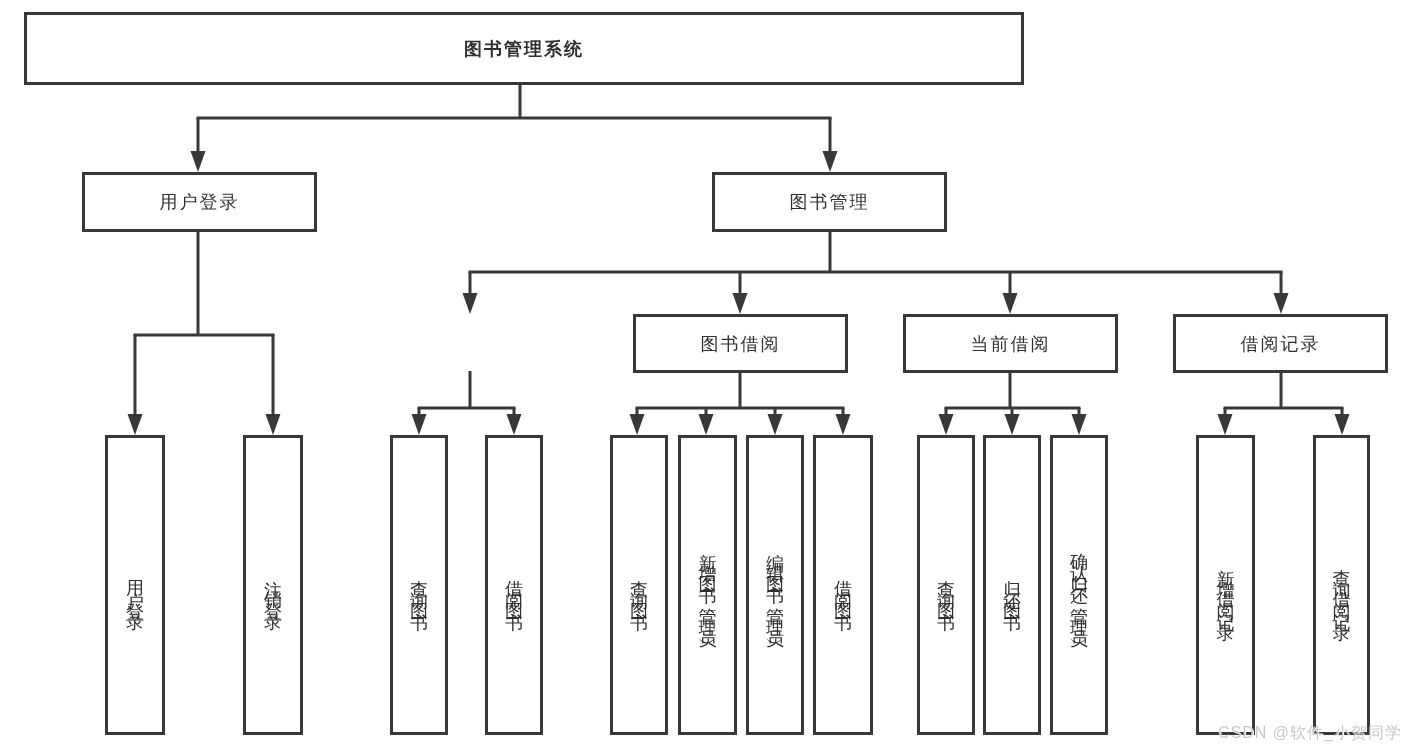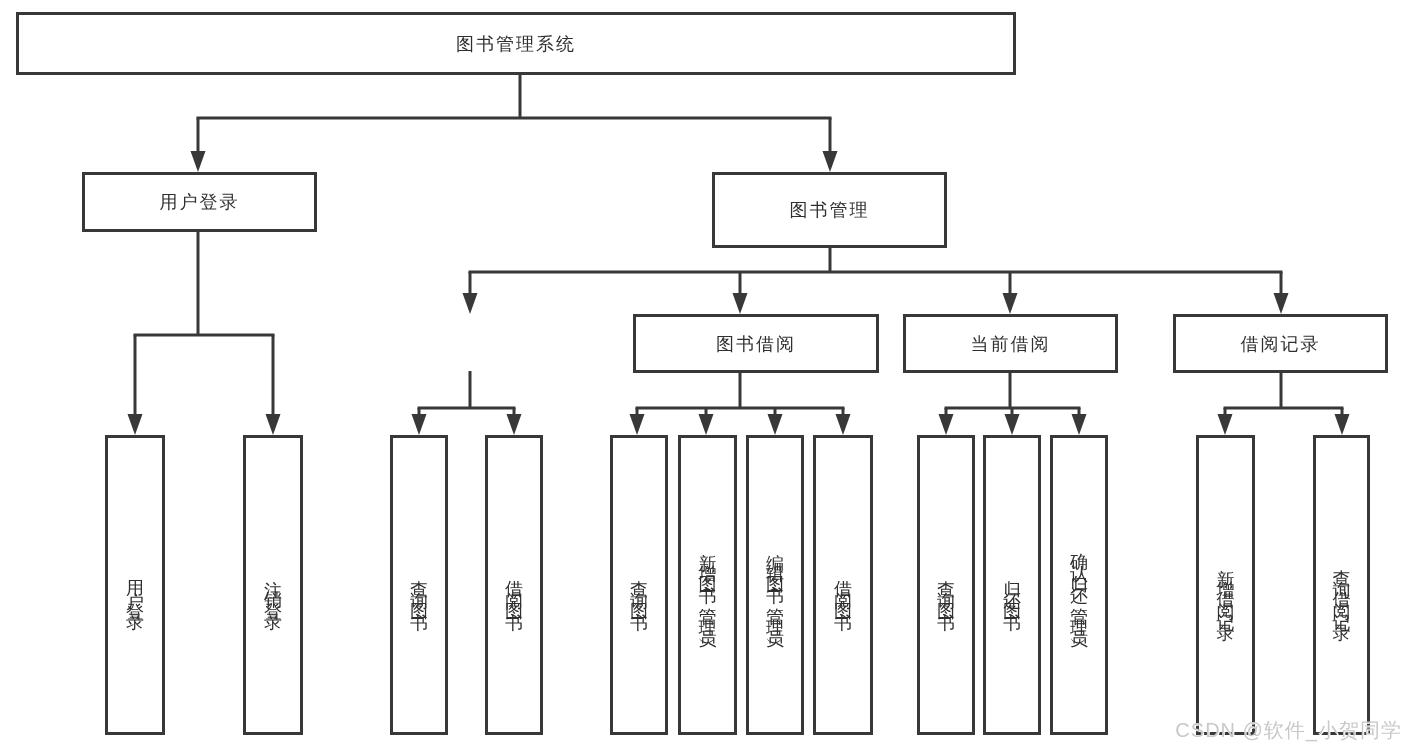--- a/index.html
+++ b/index.html
@@ -37,21 +37,21 @@
     text-orientation: mixed;
     font-size: 18px;
     letter-spacing: 11px;
     line-height: 1;
     padding-top: 6px;
   }
   .watermark {
     position: absolute;
     right: 3px;
     bottom: 3px;
-    font-size: 20px;
+    font-size: 16px;
     color: #c8c8c8;
     letter-spacing: 1px;
     white-space: nowrap;
     z-index: 5;
     text-shadow: 1px 1px 0 #ffffff;
   }
   line { stroke: #383838; stroke-width: 3; }
   polygon { fill: #383838; }
 </style>
 </head>
@@ -114,32 +114,32 @@
     <polygon points="1071.5,414 1086.5,414 1079,435"></polygon>
 
     <line x1="1281" y1="371" x2="1281" y2="408"></line>
     <line x1="1223.5" y1="408" x2="1343.5" y2="408"></line>
     <line x1="1225" y1="408" x2="1225" y2="424"></line>
     <line x1="1342" y1="408" x2="1342" y2="424"></line>
     <polygon points="1217.5,414 1232.5,414 1225,435"></polygon>
     <polygon points="1334.5,414 1349.5,414 1342,435"></polygon>
   </svg>
 
-  <div class="node" style="left:16px;top:12px;width:1000px;height:63px;">
+  <div class="node" style="left:24px;top:12px;width:1000px;height:73px;font-weight:bold;">
     <span class="hlabel">图书管理系统</span>
   </div>
 
   <div class="node" style="left:82px;top:172px;width:235px;height:60px;">
     <span class="hlabel">用户登录</span>
   </div>
-  <div class="node" style="left:712px;top:172px;width:235px;height:76px;">
+  <div class="node" style="left:712px;top:172px;width:235px;height:60px;">
     <span class="hlabel">图书管理</span>
   </div>
 
-  <div class="node" style="left:633px;top:314px;width:246px;height:59px;">
+  <div class="node" style="left:633px;top:314px;width:215px;height:59px;">
     <span class="hlabel">图书借阅</span>
   </div>
   <div class="node" style="left:903px;top:314px;width:215px;height:59px;font-family:Liberation Serif, serif;">
     <span class="hlabel">当前借阅</span>
   </div>
   <div class="node" style="left:1173px;top:314px;width:215px;height:59px;text-align:center;">
     <span class="hlabel">借阅记录</span>
   </div>
 
   <div class="node vnode" style="left:105px;top:435px;width:60px;height:300px;">

